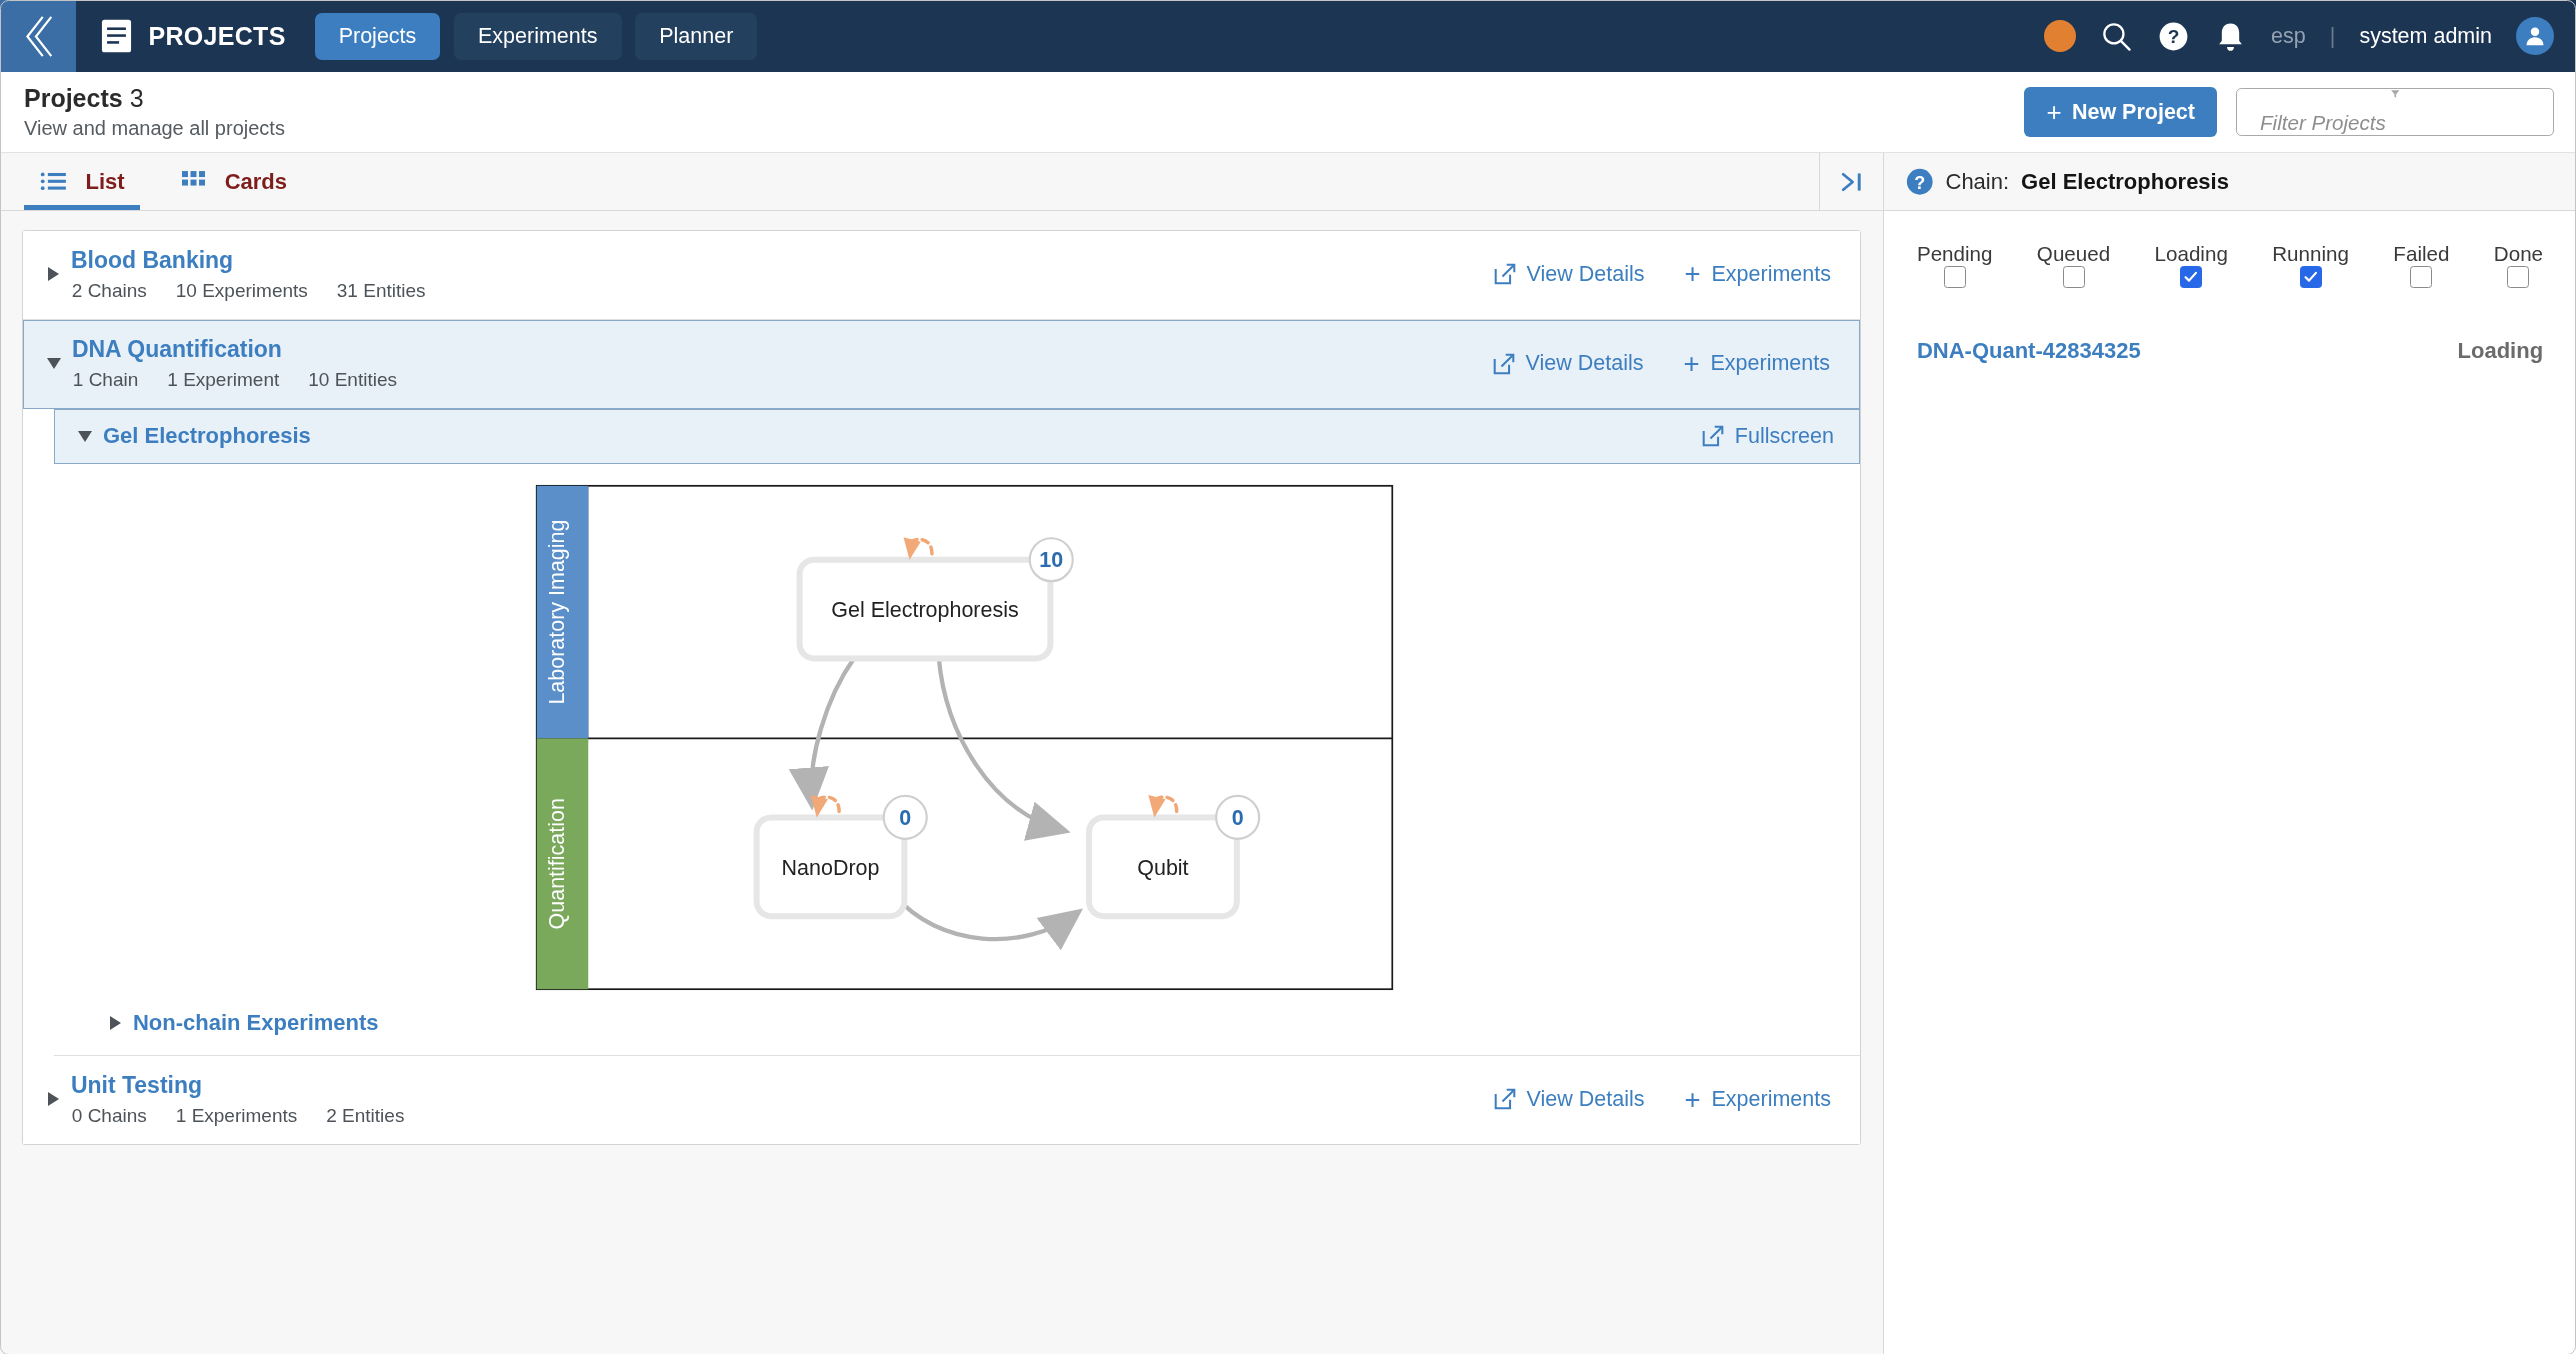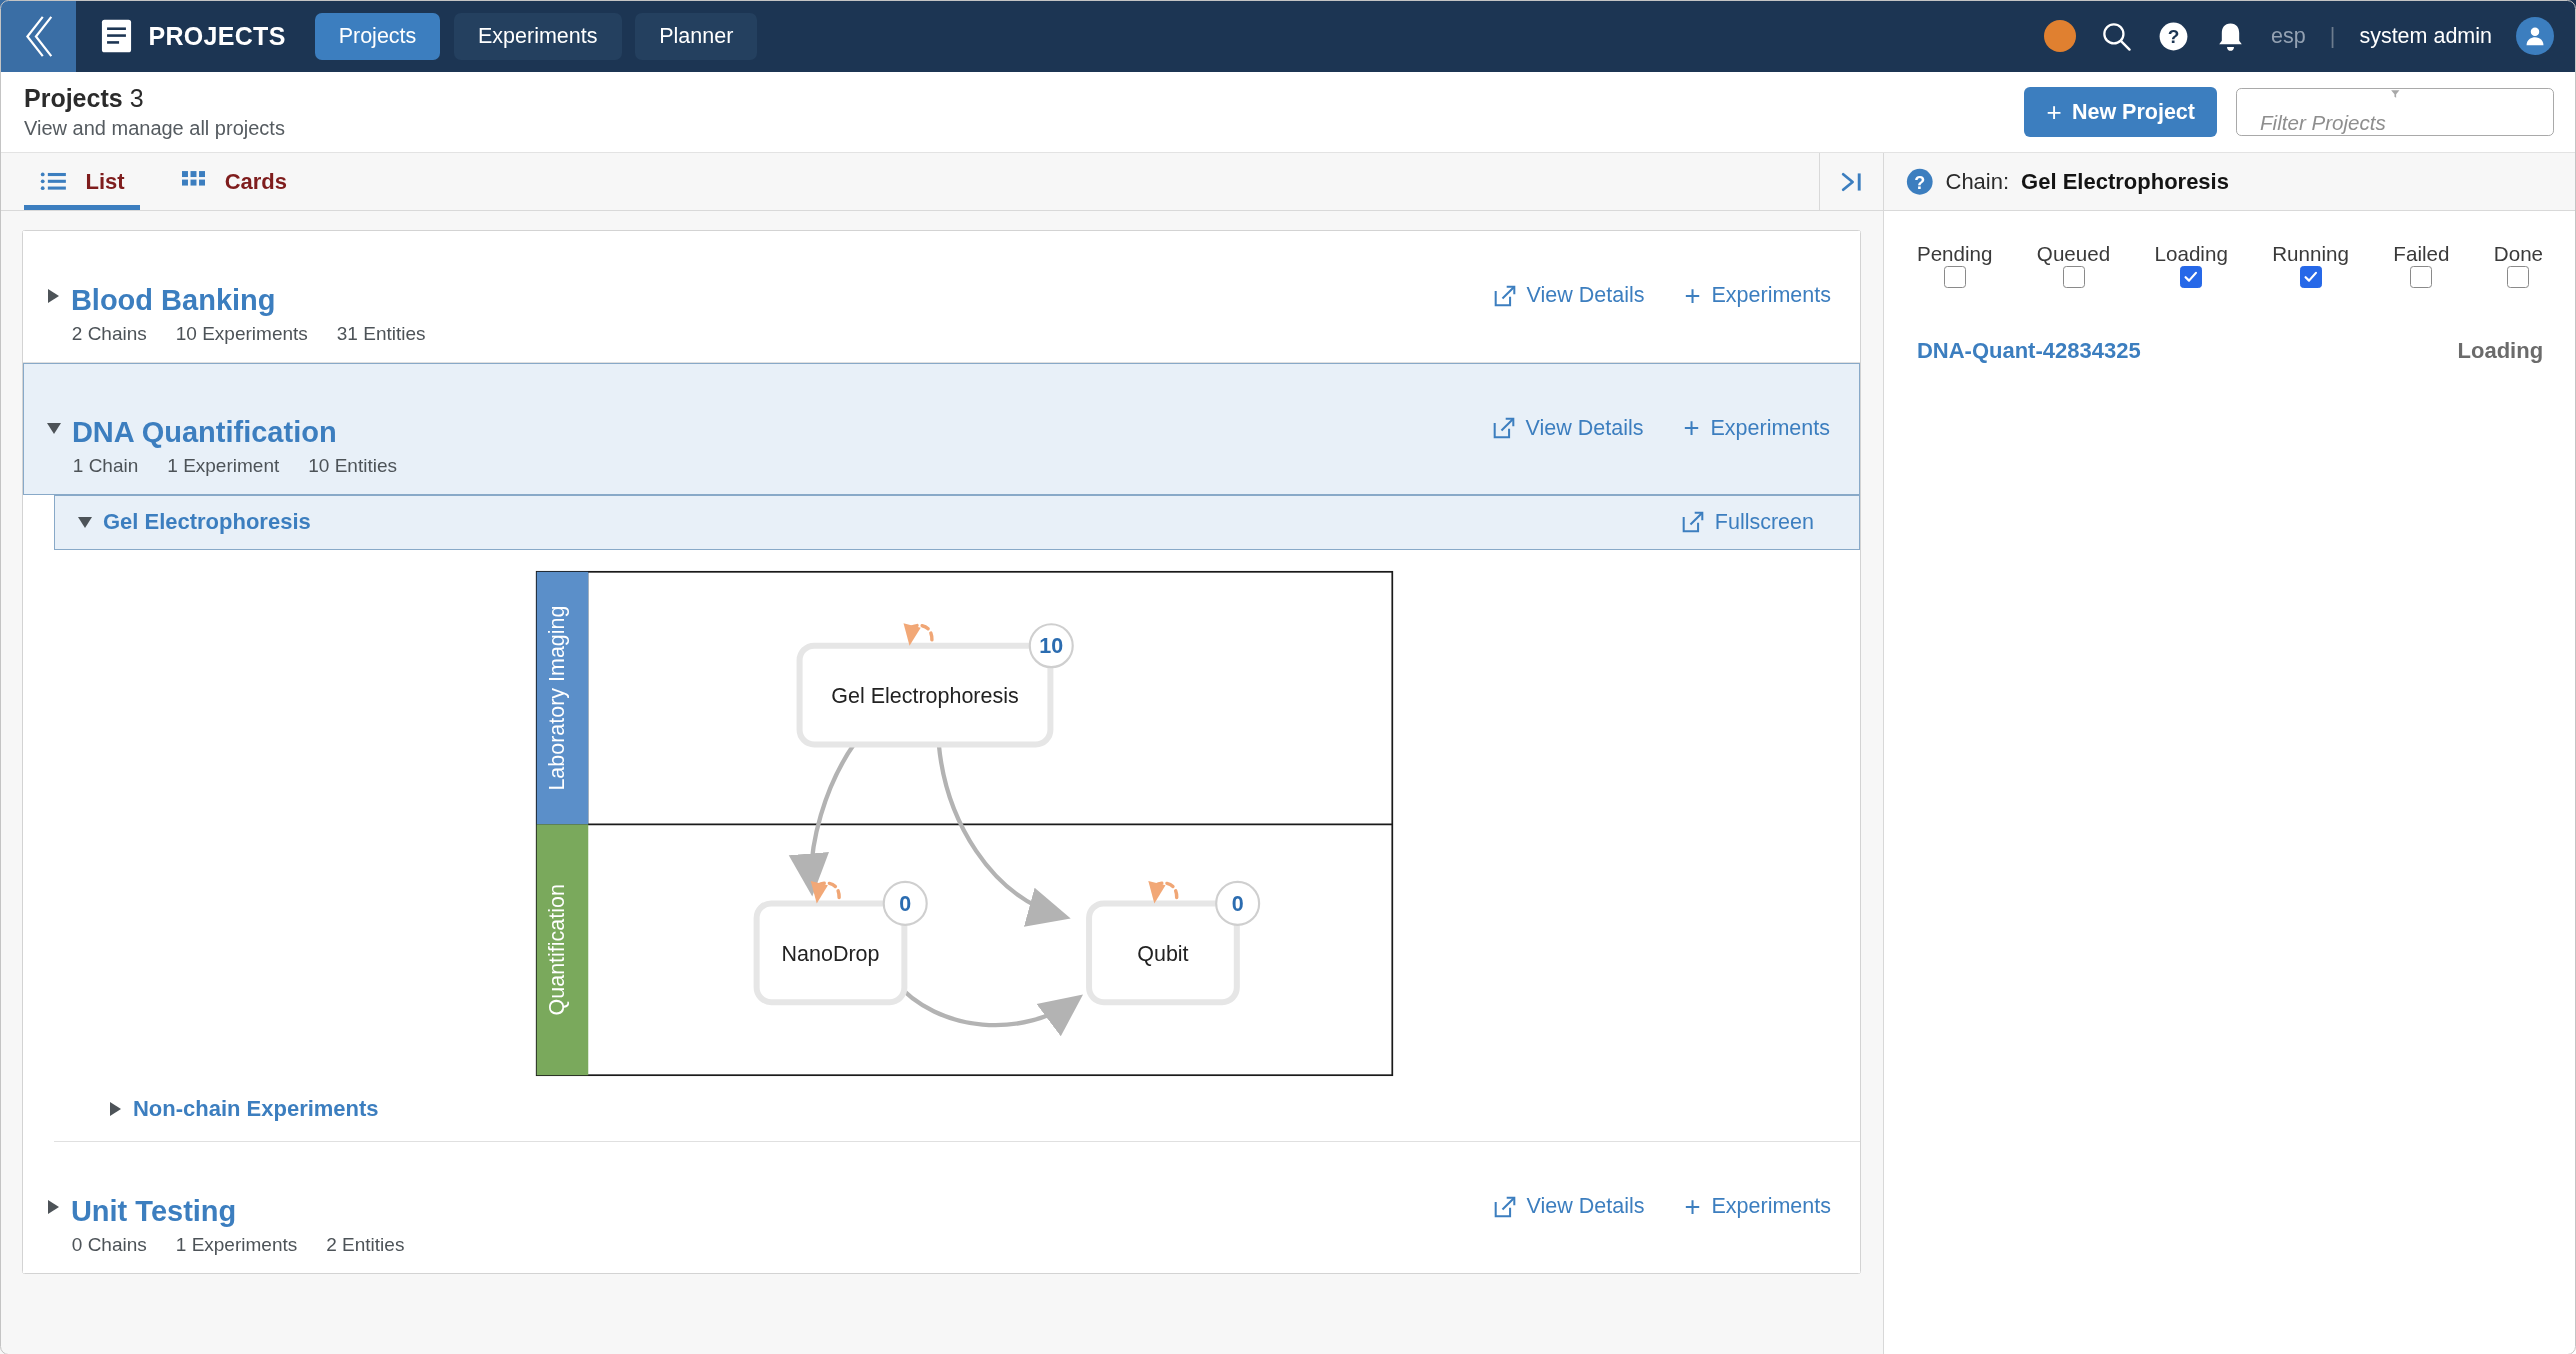--- a/index.html
+++ b/index.html
@@ -149,40 +149,40 @@
     border-left: 1.7px solid #88a9c8;
   }
   .proj-row-inner { display: flex; align-items: center; width: 100%; padding-left: 19px; }
   .twisty {
     width: 22px; height: 22px; display:flex; align-items:center; justify-content:center;
     cursor: pointer; flex: 0 0 22px; margin-right: 6.9px;
   }
   .tri-right { width: 0;height:0;border-left:11px solid #4d5358;border-top:7.7px solid transparent;border-bottom:7.7px solid transparent; }
   .tri-down { width: 0;height:0;border-top:11px solid #4d5358;border-left:7.7px solid transparent;border-right:7.7px solid transparent; }
   .proj-meta { display: flex; flex-direction: column; }
-  .proj-name { color: #3c7ebf; font-size: 29px; font-weight: bold; cursor: pointer; margin-top: 37px; }
+  .proj-name { color: #3c7ebf; font-size: 23px; font-weight: bold; cursor: pointer; }
   .proj-stats { display: flex; gap: 29px; margin-top: 6px; padding-left: 0.9px; }
   .proj-stat { color: #4d5358; font-size: 19px; }
   .row-actions { margin-left: auto; display: flex; align-items: center; gap: 40px; padding-right: 29px; }
   .act {
     display: flex; align-items: center; gap: 11px;
     color: #3c7ebf; font-size: 21.5px; cursor: pointer; white-space: nowrap;
   }
   .act .plus { font-size: 27.5px; line-height: 1; font-weight: normal; }
 
   
   .chain-block { background: #fff; padding-left: 31px; }
   .chain-header {
     display: flex; align-items: center;
     background: #e8f0f8; border: 1.7px solid #88a9c8; border-right: 1.7px solid #88a9c8;
     padding: 13px 0 13.7px 0;
   }
   .chain-header-inner { display:flex; align-items:center; width:100%; padding-left: 19px; }
   .chain-name { color: #3c7ebf; font-size: 22px; font-weight: bold; }
-  .chain-actions { margin-left:auto; padding-right: 45px; display: flex; align-items:center; }
+  .chain-actions { margin-left:auto; padding-right: 25px; display: flex; align-items:center; }
 
   
   .diagram-wrap {
     background: #fff; padding: 20.6px 0 0 0;
     display: flex; justify-content: flex-start;
   }
   .diagram { margin-left: 481px; }
 
   .nonchain-row {
     display: flex; align-items: center; padding: 19px 0 19px 50px;

